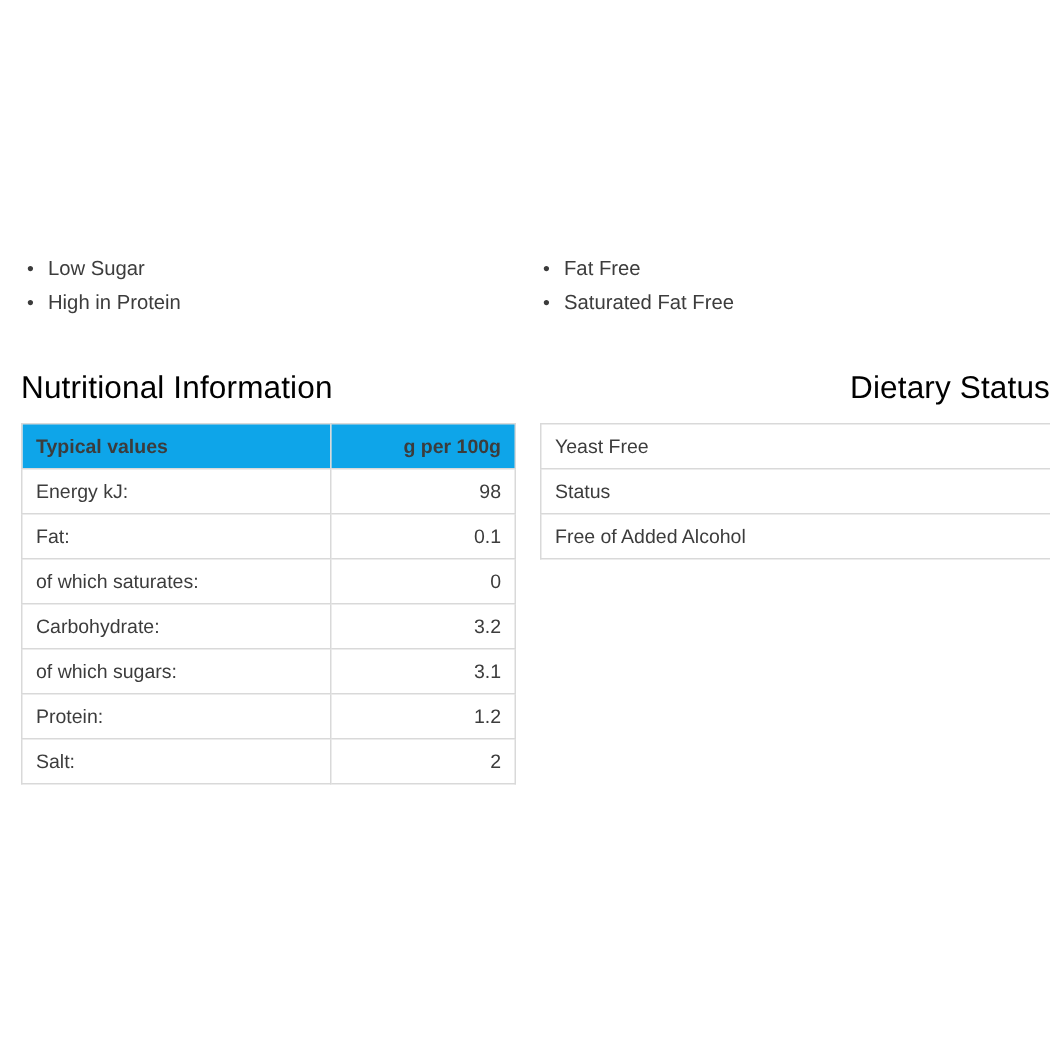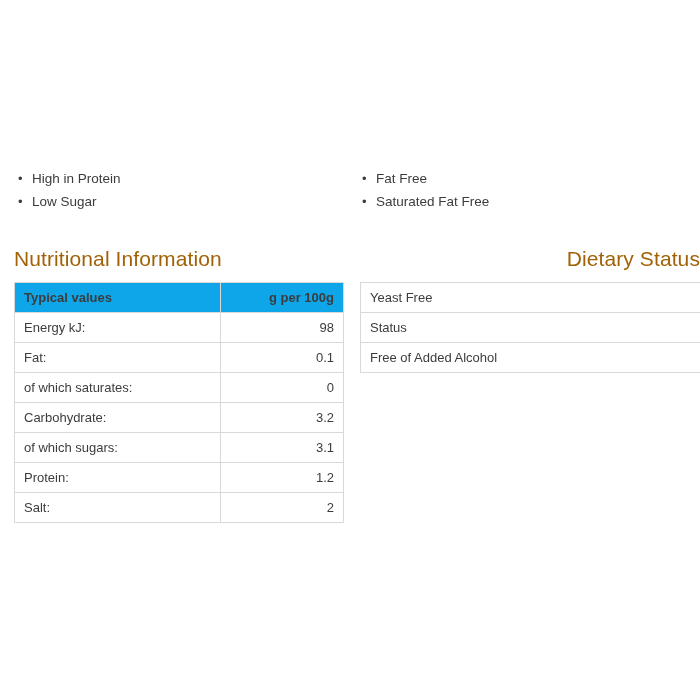--- a/index.html
+++ b/index.html
@@ -55,21 +55,21 @@
     content: "\2022";
     position: absolute;
     left: 4px;
     top: 0;
     font-size: 13px;
     color: #3c3c3c;
   }
   h2.section-title {
     font-size: 21px;
     font-weight: normal;
-    color: #a16207;
+    color: #000000;
     margin: 34px 0 11px 0;
     letter-spacing: 0.1px;
   }
   .col-right h2.section-title {
     margin-left: 4px;
     text-align: right;
   }
   table.nutri {
     border-collapse: collapse;
     width: 330px;
@@ -110,22 +110,22 @@
   }
 </style>
 </head>
 <body>
 
 <div class="page">
   <div class="columns">
 
     <div class="col-left">
       <ul class="claims">
+        <li><span>Low Sugar</span></li>
         <li><span>High in Protein</span></li>
-        <li><span>Low Sugar</span></li>
       </ul>
 
       <h2 class="section-title">Nutritional Information</h2>
 
       <table class="nutri">
         <thead>
           <tr>
             <th>Typical values</th>
             <th class="val">g per 100g</th>
           </tr>

